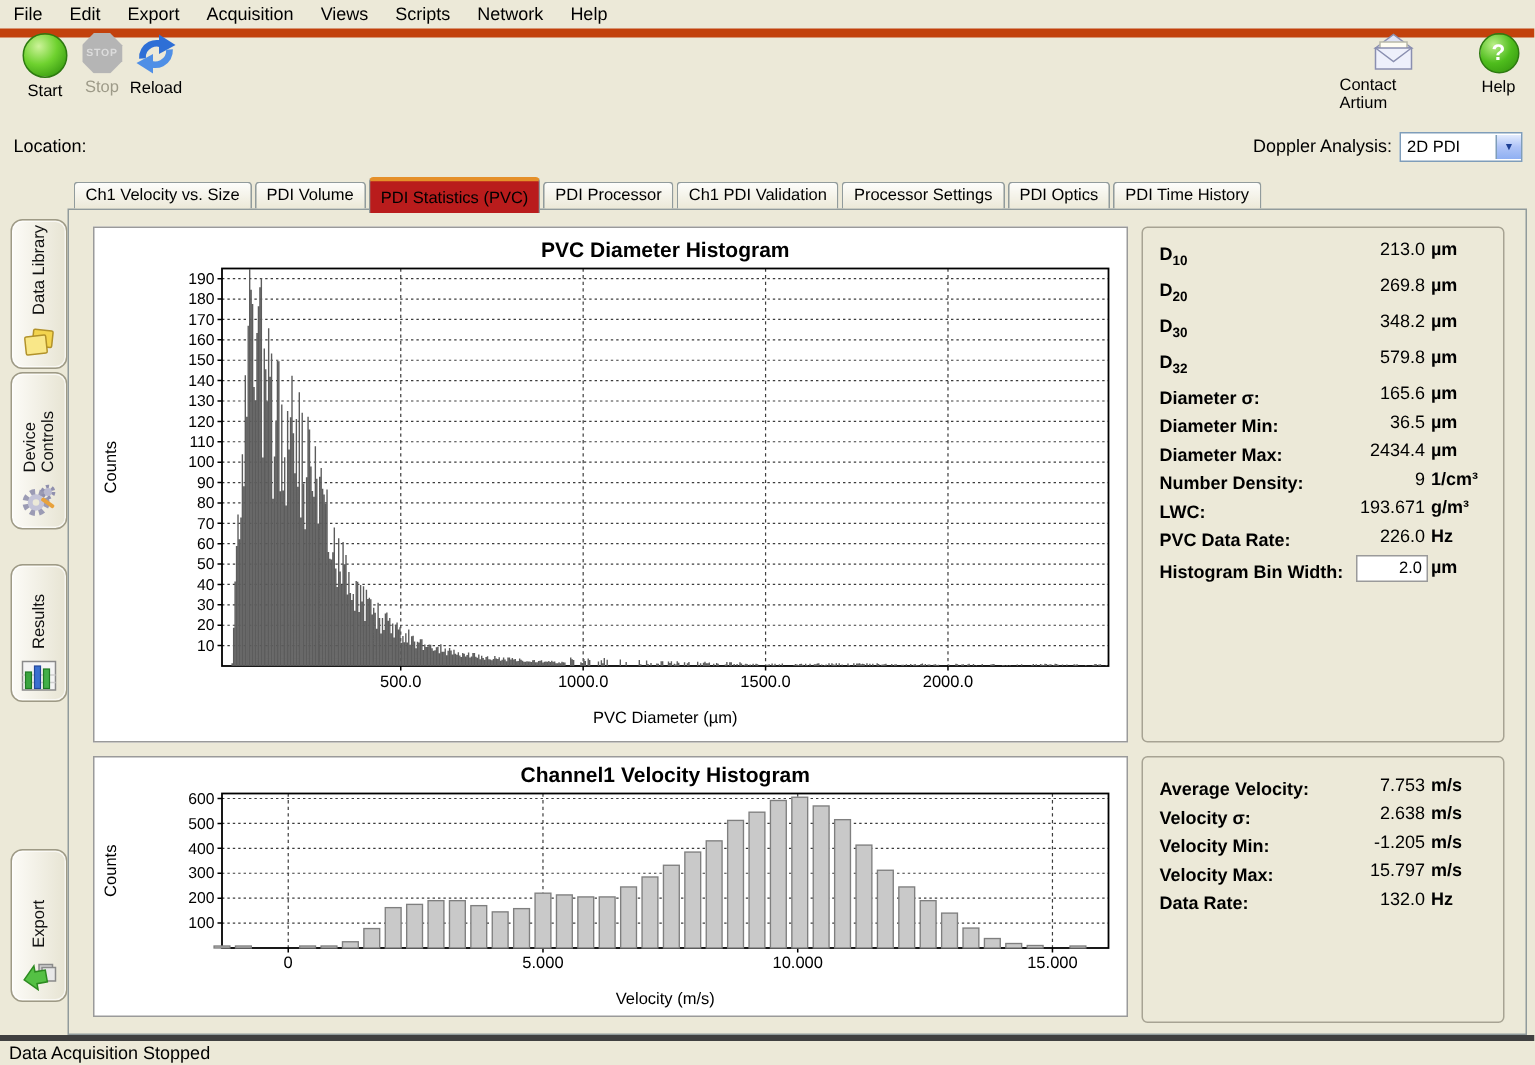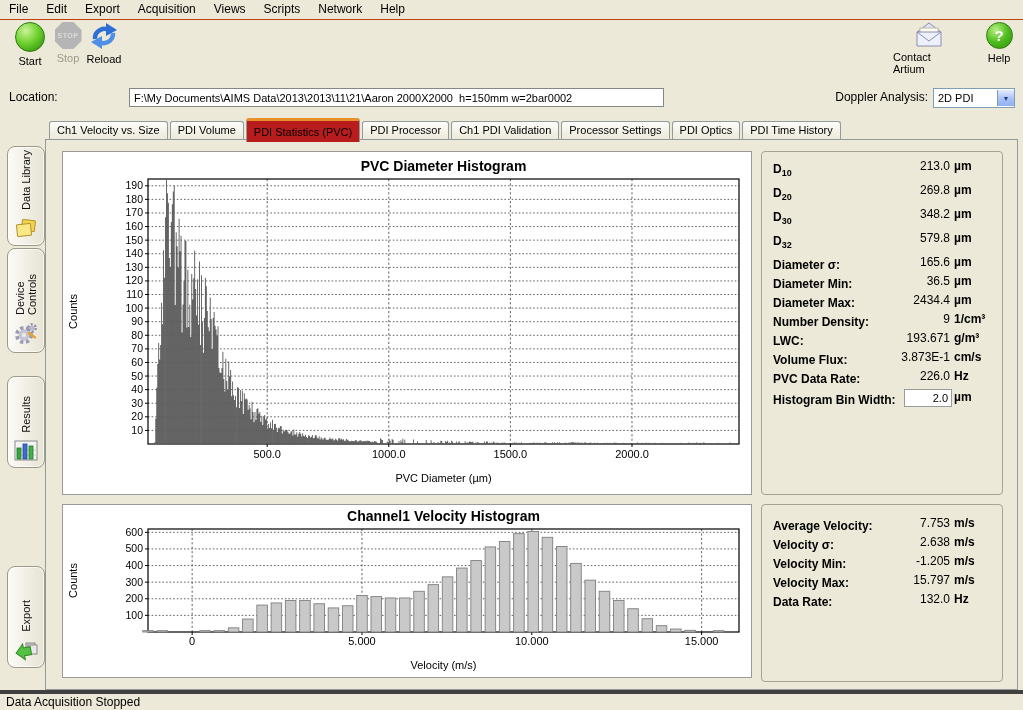--- a/index.html
+++ b/index.html
@@ -3,21 +3,21 @@
 <meta charset="utf-8">
 <style>
   html,body{margin:0;padding:0;}
   body{
     width:1023px;height:710px;position:relative;overflow:hidden;
     background:#ece9d8;font-family:"Liberation Sans",sans-serif;color:#000;
     -webkit-font-smoothing:none;
   }
   
   #menubar{position:absolute;left:0;top:0;width:1023px;height:19px;
-    background:#ece9d8;border-bottom:1px solid #c2410c;display:flex;align-items:center;}
+    background:#ece9d8;border-bottom:6px solid #c2410c;display:flex;align-items:center;}
   .menu-item{font-size:12px;padding:0 9px;height:19px;line-height:19px;cursor:default;}
   
   #toolbar{position:absolute;left:0;top:20px;width:1023px;height:64px;}
   .tbtn{position:absolute;top:2px;display:flex;flex-direction:column;align-items:center;width:52px;}
   .tbtn .lab{font-size:11px;margin-top:3px;}
   .ball{width:28px;height:28px;border-radius:50%;}
   #start-ball{background:radial-gradient(circle at 35% 28%,#cdf39a,#6fd22f 45%,#3fa214 80%,#2d7d0c);border:1px solid #2d7a10;}
   .octagon{width:27px;height:27px;background:#b5b5b5;display:flex;align-items:center;justify-content:center;
     clip-path:polygon(30% 0,70% 0,100% 30%,100% 70%,70% 100%,30% 100%,0 70%,0 30%);}
   .octagon span{font-size:7px;font-weight:bold;color:#dcdcdc;letter-spacing:.5px;}
@@ -124,21 +124,20 @@
   <div class="tbtn" style="left:auto;right:6px;width:36px">
     <div id="help-ball">
         <span>?</span>
       </div>
     <span class="lab">Help</span>
   </div>
 </div>
 
 <div id="locrow">
   <span id="loc-label">Location:</span>
-  <input id="loc-input" value="F:\My Documents\AIMS Data\2013\2013\11\21\Aaron 2000X2000  h=150mm w=2bar0002" style="">
   <span id="doppler-label">Doppler Analysis:</span>
   <div id="doppler-select">
     <span class="val">2D PDI</span>
     <span class="arrow">▼</span>
   </div>
 </div>
 
 <div class="side-btn" style="top:146px;height:92px">
   <span class="vlab">Data Library</span>
   <span>
@@ -404,25 +403,20 @@
         <span class="sv">9</span>
         <span class="su">1/cm³</span>
       </div>
 
       <div class="srow">
         <span class="sl"><span>LWC:</span><sub class="ssub"></sub></span>
         <span class="sv">193.671</span>
         <span class="su">g/m³</span>
       </div>
 
-      <div class="srow">
-        <span class="sl"><span>Volume Flux:</span><sub class="ssub"></sub></span>
-        <span class="sv">3.873E-1</span>
-        <span class="su">cm/s</span>
-      </div>
 
       <div class="srow">
         <span class="sl"><span>PVC Data Rate:</span><sub class="ssub"></sub></span>
         <span class="sv">226.0</span>
         <span class="su">Hz</span>
       </div>
     </div>
   <div class="srow" id="binrow">
     <span class="sl">Histogram Bin Width:</span>
     <input id="bin-input" value="2.0" style="">

